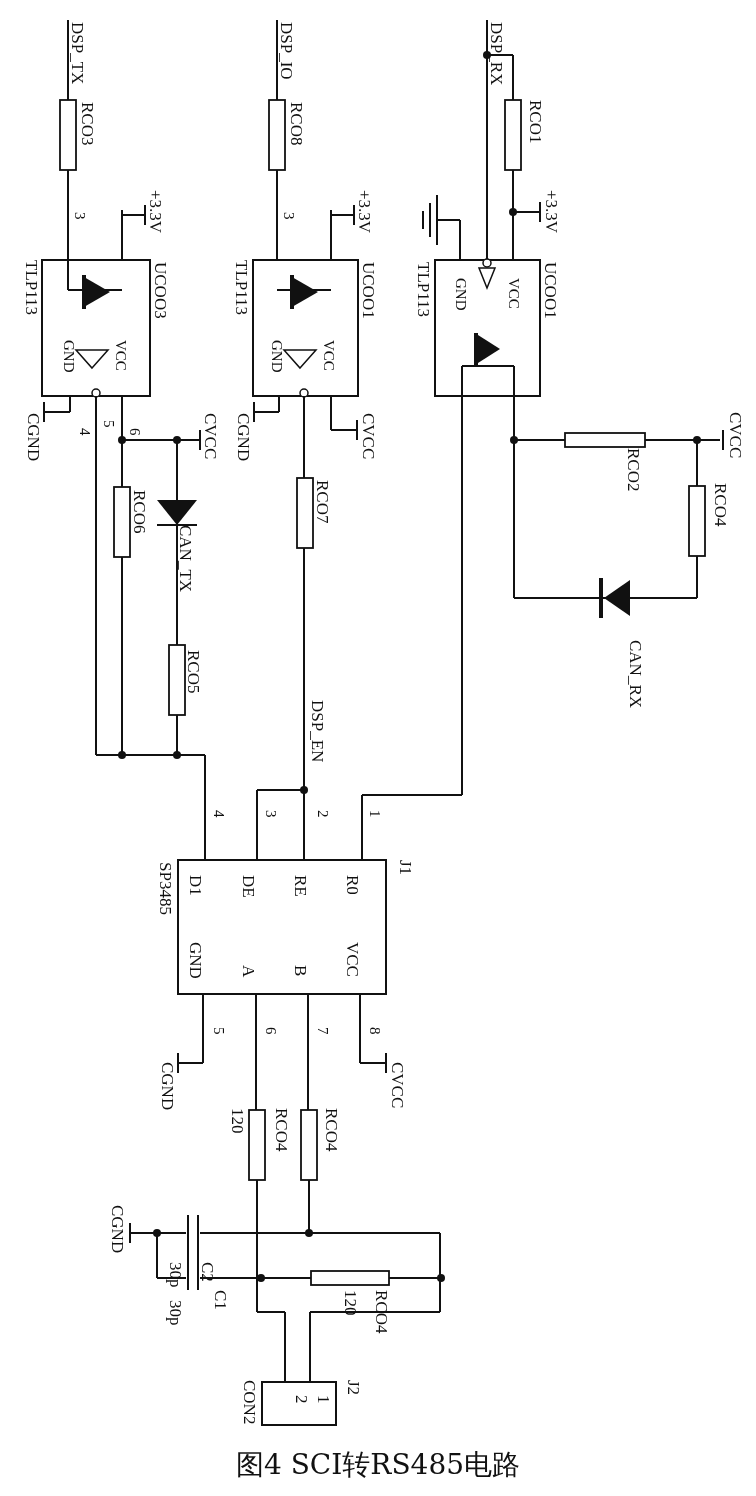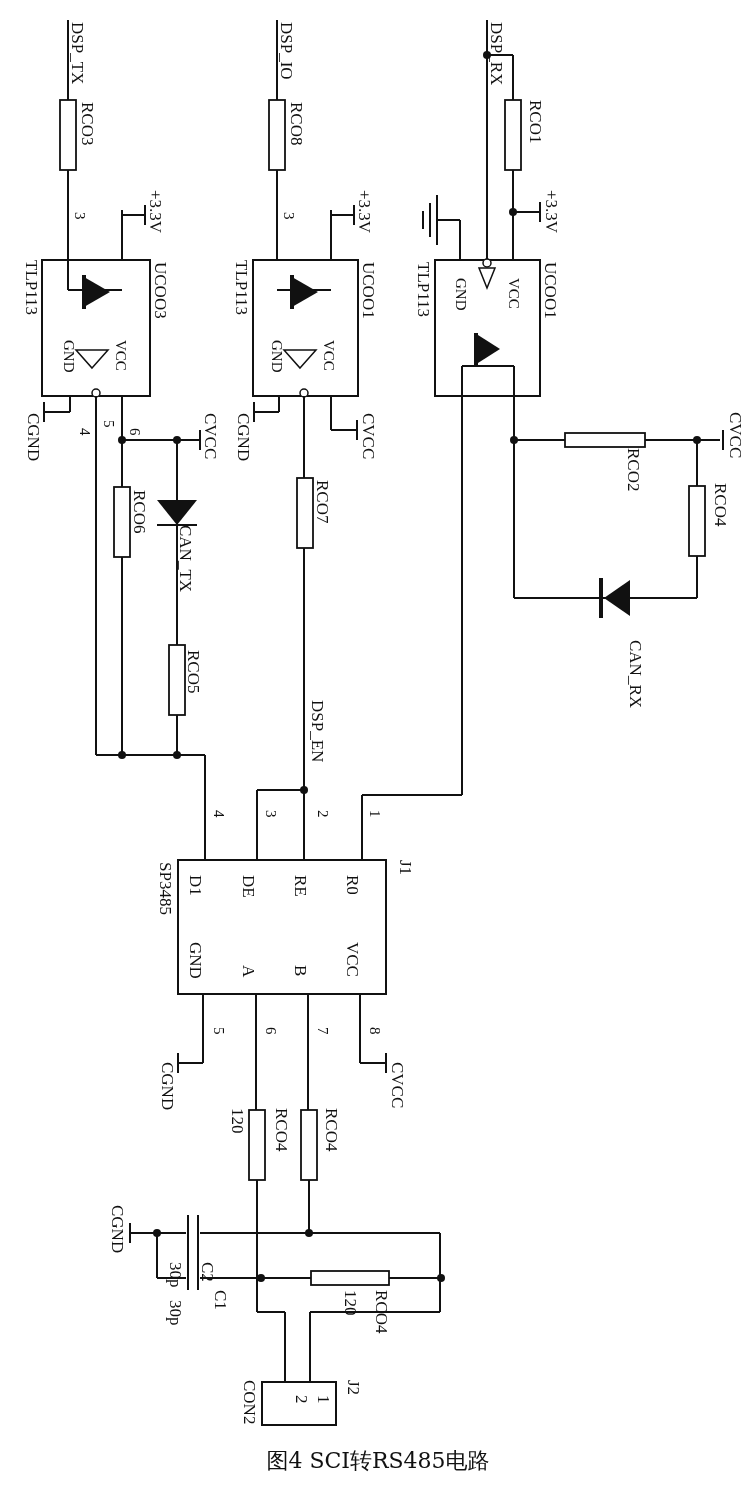--- a/index.html
+++ b/index.html
@@ -6,21 +6,21 @@
   body{width:756px;height:1496px;overflow:hidden;position:relative;}
   svg{position:absolute;left:0;top:0;}
   .w{stroke:#111;stroke-width:2;fill:none;}
   .box{stroke:#111;stroke-width:2;fill:#fff;}
   .res{stroke:#111;stroke-width:1.8;fill:#fff;}
   .dot{fill:#111;}
   .tri{fill:#111;}
   .t{font-family:"Liberation Serif","DejaVu Serif",serif;font-size:17px;fill:#111;}
   .ts{font-family:"Liberation Serif","DejaVu Serif",serif;font-size:15px;fill:#111;}
   .cap{position:absolute;left:0;top:1446px;width:756px;text-align:center;
-       font-family:"DejaVu Serif","Liberation Serif",serif;font-size:22px;color:#111;}
+       font-family:"DejaVu Serif","Liberation Serif",serif;font-size:28px;color:#111;}
 </style>
 </head>
 <body>
 
 <svg width="756" height="1496" viewBox="0 0 756 1496">
 
   <g>
     <line class="w" x1="68" y1="20" x2="68" y2="100"></line>
     <rect class="res" x="60" y="100" width="16" height="70"></rect>
     <line class="w" x1="68" y1="170" x2="68" y2="260"></line>

